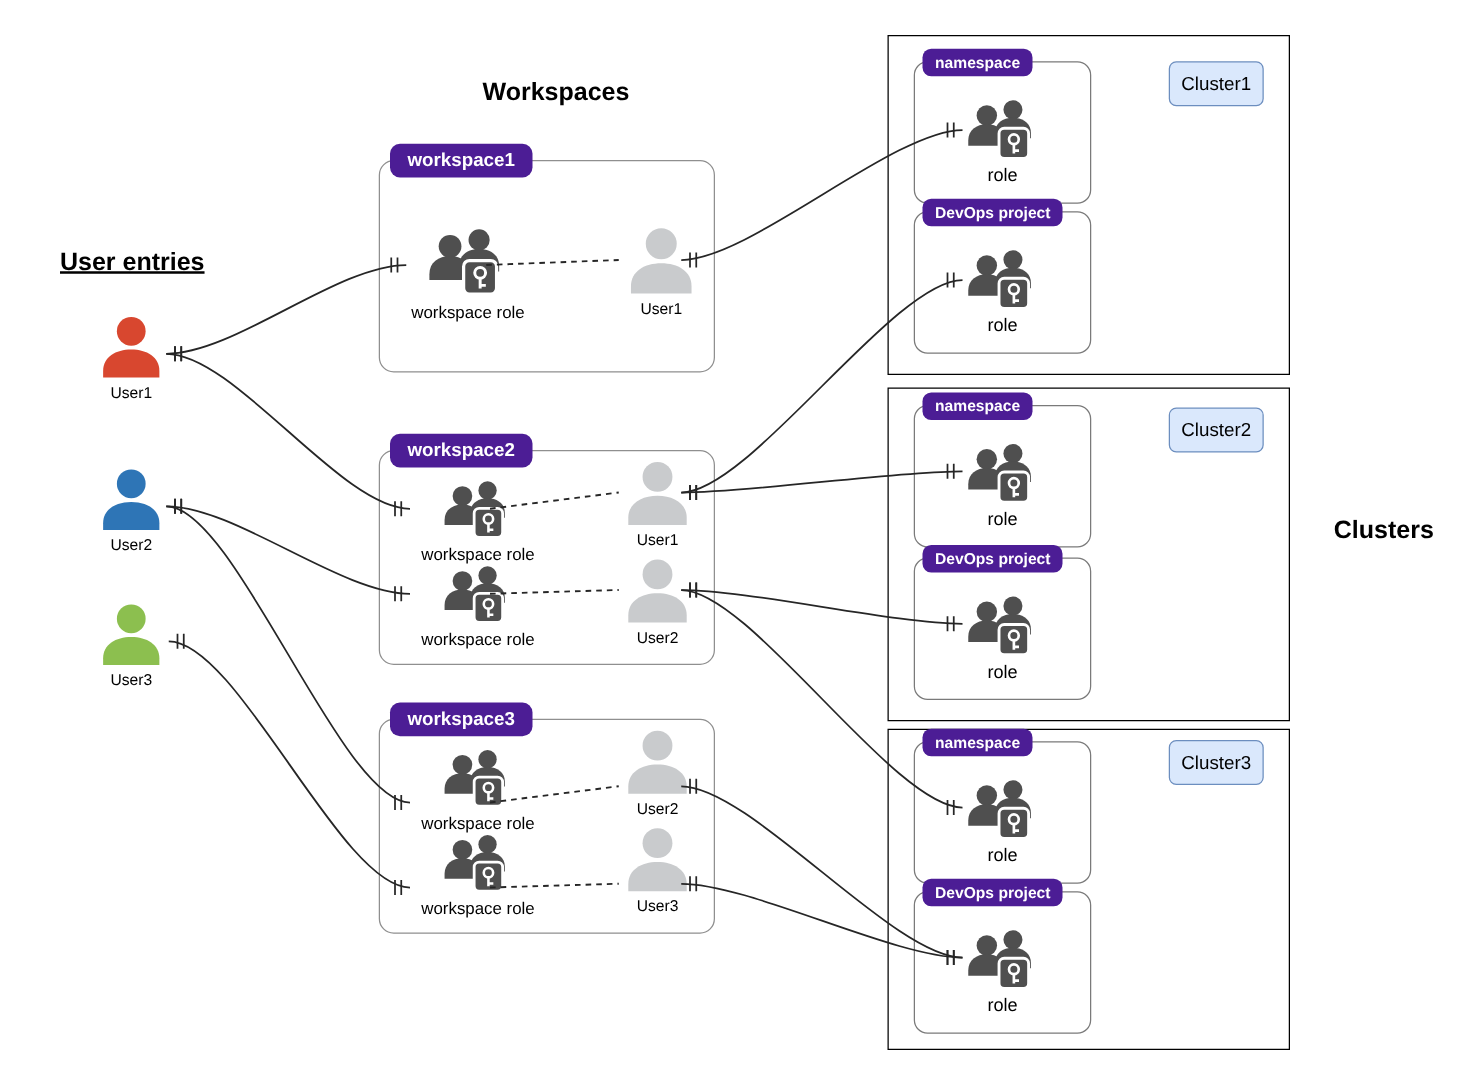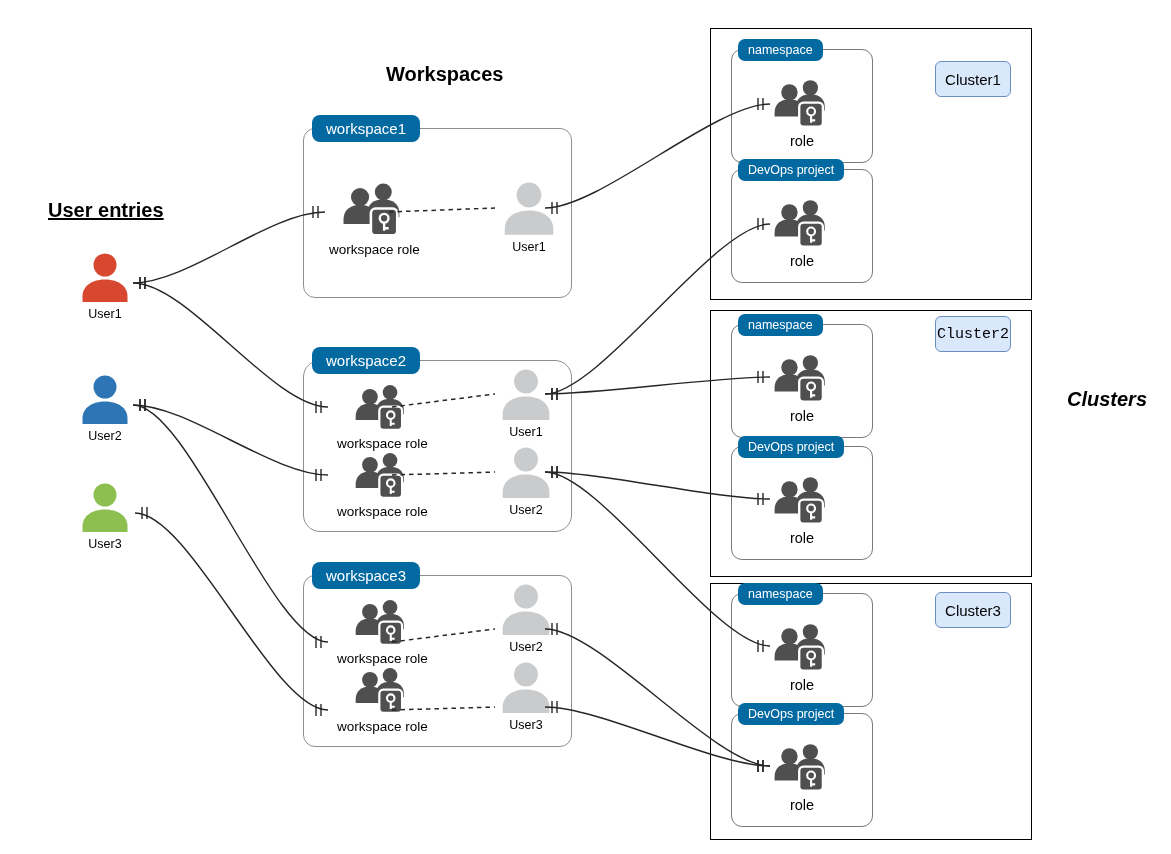--- a/index.html
+++ b/index.html
@@ -15,21 +15,21 @@
   .hdr{position:absolute;font-weight:bold;font-size:20px;white-space:nowrap;z-index:4;}
 
   
   .figure{position:absolute;display:flex;flex-direction:column;align-items:center;z-index:4;}
   .figure .cap{margin-top:3px;font-size:12.5px;white-space:nowrap;color:#000;}
   .figure .cap.role-cap{font-size:13.5px;}
   .figure .cap.bigger{font-size:14.5px;}
 
   
   .ws-box{position:absolute;left:303px;width:267px;border:1px solid #8f8f8f;border-radius:12px;background:#fff;z-index:2;}
-  .tag{position:absolute;background:#0369a1;color:#fff;font-weight:normal;border-radius:8px;
+  .tag{position:absolute;background:#4c1d95;color:#fff;font-weight:bold;border-radius:8px;
        display:flex;align-items:center;justify-content:center;white-space:nowrap;z-index:5;}
   .ws-tag{left:8px;top:-14px;height:27px;padding:0 14px;font-size:15px;}
 
   
   .cluster-box{position:absolute;left:710px;width:320px;border:1.5px solid #000;background:#fff;z-index:1;}
   .sub-box{position:absolute;left:20px;width:140px;height:112px;border:1px solid #7a7a7a;border-radius:11px;background:#fff;}
   .sub-tag{left:6px;top:-11px;height:22px;padding:0 10px;font-size:12.5px;border-radius:7px;}
   .badge{position:absolute;right:20px;width:74px;height:34px;background:#dae8fc;border:1px solid #6c8ebf;
          border-radius:6px;display:flex;align-items:center;justify-content:center;font-size:15px;z-index:4;}
 
@@ -122,21 +122,21 @@
       <line x1="758" x2="758" y1="760" y2="772" class="tick"></line>
       <path d="M389,212 L495,208" class="edge dashed"></path>
       <path d="M392,407 L495,394" class="edge dashed"></path>
       <path d="M392,475 L495,472" class="edge dashed"></path>
       <path d="M392,642 L495,629" class="edge dashed"></path>
       <path d="M392,710 L495,707" class="edge dashed"></path>
     </svg>
 
   <div class="hdr" style="left:48px;top:199px;text-decoration:underline;">User entries</div>
   <div class="hdr" style="left:386px;top:63px;">Workspaces</div>
-  <div class="hdr" style="left:1067px;top:388px;font-style:italic;">Clusters</div>
+  <div class="hdr" style="left:1067px;top:413px;">Clusters</div>
 
   <div class="figure" style="left:79px;top:252px;">
     <svg class="icon-person" width="52" height="52" style="color:#d8472f">
         <use href="#sym-person" fill="currentColor"></use>
       </svg>
     <div class="cap">User1</div>
   </div>
   <div class="figure" style="left:79px;top:374px;">
     <svg class="icon-person" width="52" height="52" style="color:#2e75b6">
         <use href="#sym-person" fill="currentColor"></use>
@@ -159,21 +159,21 @@
       <div class="cap role-cap">workspace role</div>
     </div>
     <div class="figure" style="left:197px;top:52px;">
       <svg class="icon-person" width="56" height="56" style="color:#c9cbcd">
           <use href="#sym-person" fill="currentColor"></use>
         </svg>
       <div class="cap">User1</div>
     </div>
   </div>
 
-  <div class="ws-box" style="top:360px;height:170px;border-radius:17px;">
+  <div class="ws-box" style="top:360px;height:170px;">
     <div class="tag ws-tag">workspace2</div>
     <div class="figure" style="left:33px;top:22px;">
       <svg class="icon-role" width="54" height="50" style="color:#4f4f4f">
           <use href="#sym-role" fill="currentColor"></use>
         </svg>
       <div class="cap role-cap">workspace role</div>
     </div>
     <div class="figure" style="left:195px;top:7px;">
       <svg class="icon-person" width="54" height="54" style="color:#c9cbcd">
           <use href="#sym-person" fill="currentColor"></use>
@@ -216,21 +216,21 @@
     </div>
     <div class="figure" style="left:195px;top:85px;">
       <svg class="icon-person" width="54" height="54" style="color:#c9cbcd">
           <use href="#sym-person" fill="currentColor"></use>
         </svg>
       <div class="cap">User3</div>
     </div>
   </div>
 
   <div class="cluster-box" style="top:28px;height:270px;">
-    <div class="badge" style="top:32px;">Cluster1</div>
+    <div class="badge" style="top:20px;">Cluster1</div>
     <div class="sub-box" style="top:20px;">
       <div class="tag sub-tag">namespace</div>
       <div class="figure" style="left:42px;top:28px;">
         <svg class="icon-role" width="56" height="52" style="color:#4f4f4f">
             <use href="#sym-role" fill="currentColor"></use>
           </svg>
         <div class="cap bigger">role</div>
       </div>
     </div>
     <div class="sub-box" style="top:140px;">
@@ -238,21 +238,21 @@
       <div class="figure" style="left:42px;top:28px;">
         <svg class="icon-role" width="56" height="52" style="color:#4f4f4f">
             <use href="#sym-role" fill="currentColor"></use>
           </svg>
         <div class="cap bigger">role</div>
       </div>
     </div>
   </div>
 
   <div class="cluster-box" style="top:310px;height:265px;">
-    <div class="badge" style="top:5px;font-family:Liberation Mono, monospace;">Cluster2</div>
+    <div class="badge" style="top:15px;">Cluster2</div>
     <div class="sub-box" style="top:13px;">
       <div class="tag sub-tag">namespace</div>
       <div class="figure" style="left:42px;top:28px;">
         <svg class="icon-role" width="56" height="52" style="color:#4f4f4f">
             <use href="#sym-role" fill="currentColor"></use>
           </svg>
         <div class="cap bigger">role</div>
       </div>
     </div>
     <div class="sub-box" style="top:135px;">

